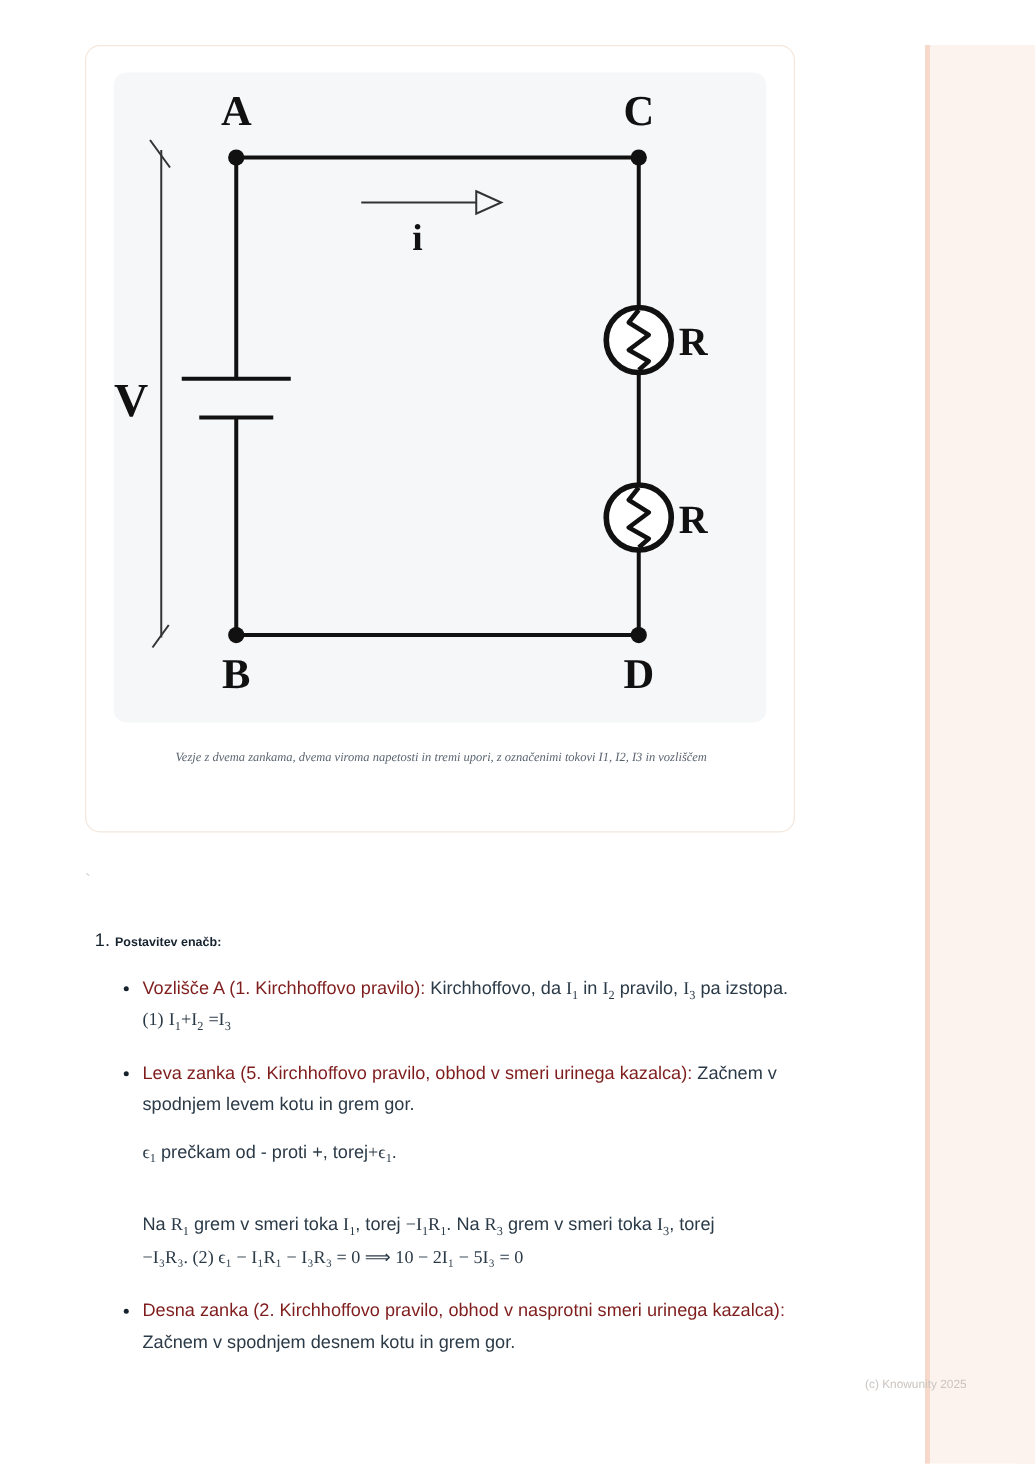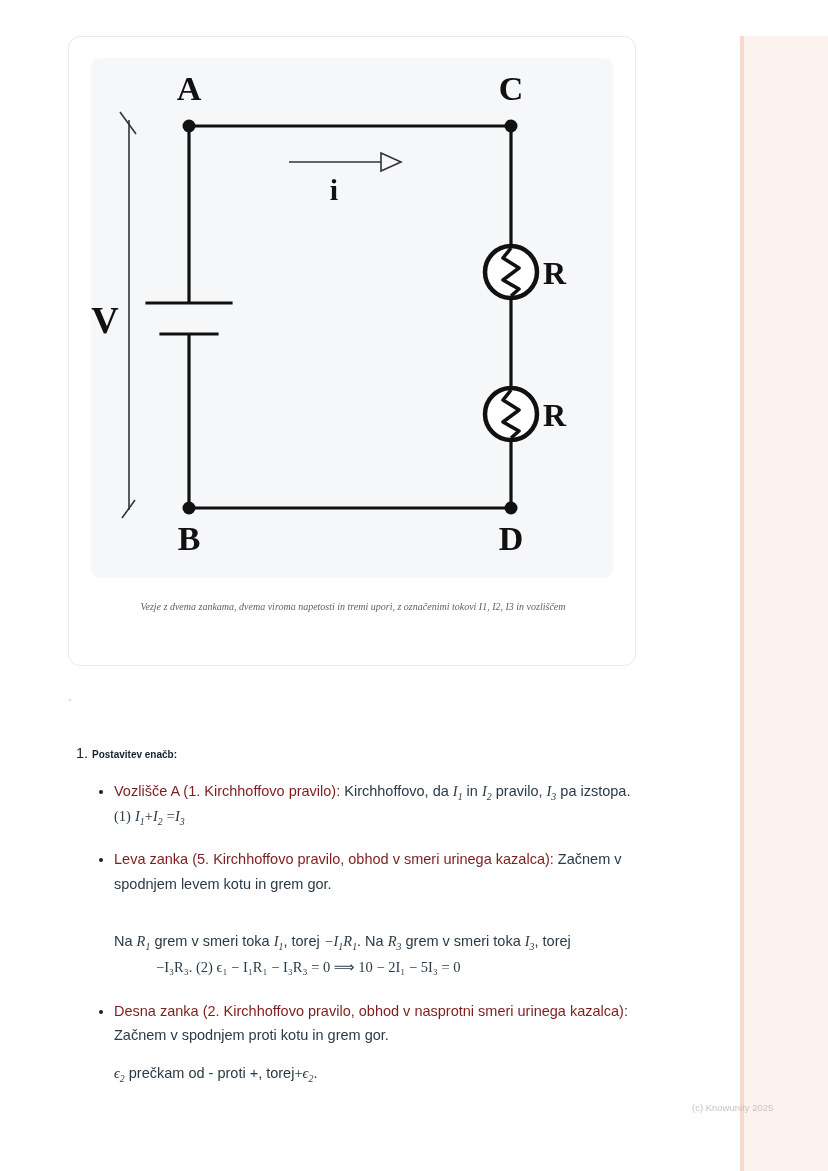--- a/index.html
+++ b/index.html
@@ -141,21 +141,20 @@
   .just { text-align: justify; margin-top: 32px; }
 
   .math-block {
     margin-top: 13px;
     font-size: 14.5px;
     line-height: 1.78;
     color: #2b3a47;
   }
   .mi {
     font-family: "Liberation Serif", serif;
-    font-style: italic;
   }
   .mn, .mo {
     font-family: "Liberation Serif", serif;
     font-style: normal;
   }
   sub {
     font-size: 0.68em;
     line-height: 0;
   }
 
@@ -252,46 +251,44 @@
           <span class="mn">(1)</span>
           <span class="mi"><span>I</span><sub>1</sub></span><span class="mo">+</span><span class="mi"><span>I</span><sub>2</sub></span>
           <span class="mo">=</span><span class="mi"><span>I</span><sub>3</sub></span>
         </li>
 
         <li>
           <span class="b">Leva zanka (5. Kirchhoffovo pravilo, obhod v smeri urinega kazalca):</span>
           <span>Začnem v spodnjem levem kotu in grem gor.</span>
 
           <div class="math-block">
+            <div>
+              <span class="mi"><span>ϵ</span><sub>1</sub></span>
+              <span>prečkam od - proti +, torej</span><span class="mo">+</span><span class="mi"><span>ϵ</span><sub>1</sub></span><span>.</span>
+            </div>
 
             <div class="just">
               <span>Na</span>
               <span class="mi"><span>R</span><sub>1</sub></span>
               <span>grem v smeri toka</span>
               <span class="mi"><span>I</span><sub>1</sub></span><span>, torej</span>
               <span class="mi"><span>−I</span><sub>1</sub><span>R</span><sub>1</sub></span><span>. Na</span>
               <span class="mi"><span>R</span><sub>3</sub></span>
               <span>grem v smeri toka</span>
               <span class="mi"><span>I</span><sub>3</sub></span><span>, torej</span>
             </div>
 
-            <div class="mi" style="font-style:normal;margin-left:42px;">−I₃R₃. (2) ϵ₁ − I₁R₁ − I₃R₃ = 0  ⟹  10 − 2I₁ − 5I₃ = 0</div>
+            <div class="mi" style="font-style:normal;">−I₃R₃. (2) ϵ₁ − I₁R₁ − I₃R₃ = 0  ⟹  10 − 2I₁ − 5I₃ = 0</div>
           </div>
         </li>
 
         <li>
           <span class="b just">Desna zanka (2. Kirchhoffovo pravilo, obhod v nasprotni smeri urinega kazalca):</span>
-          <span>Začnem v spodnjem proti kotu in grem gor.</span>
-
-          <div class="math-block">
-            <div>
-              <span class="mi"><span>ϵ</span><sub>2</sub></span>
-              <span>prečkam od - proti +, torej</span><span class="mo">+</span><span class="mi"><span>ϵ</span><sub>2</sub></span><span>.</span>
-            </div>
-          </div>
+          <span>Začnem v spodnjem desnem kotu in grem gor.</span>
+
         </li>
 
       </ul>
     </li>
   </ol>
 </div>
 
 <div id="watermark">(c) Knowunity 2025</div>
 
 </body></html>

